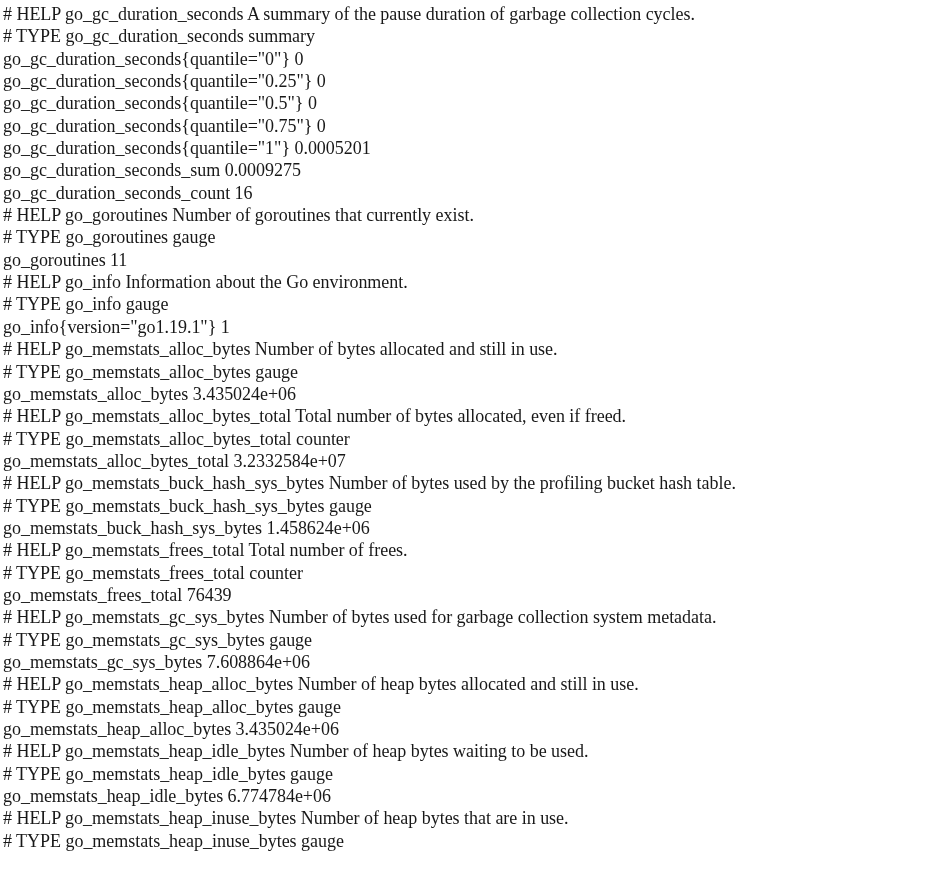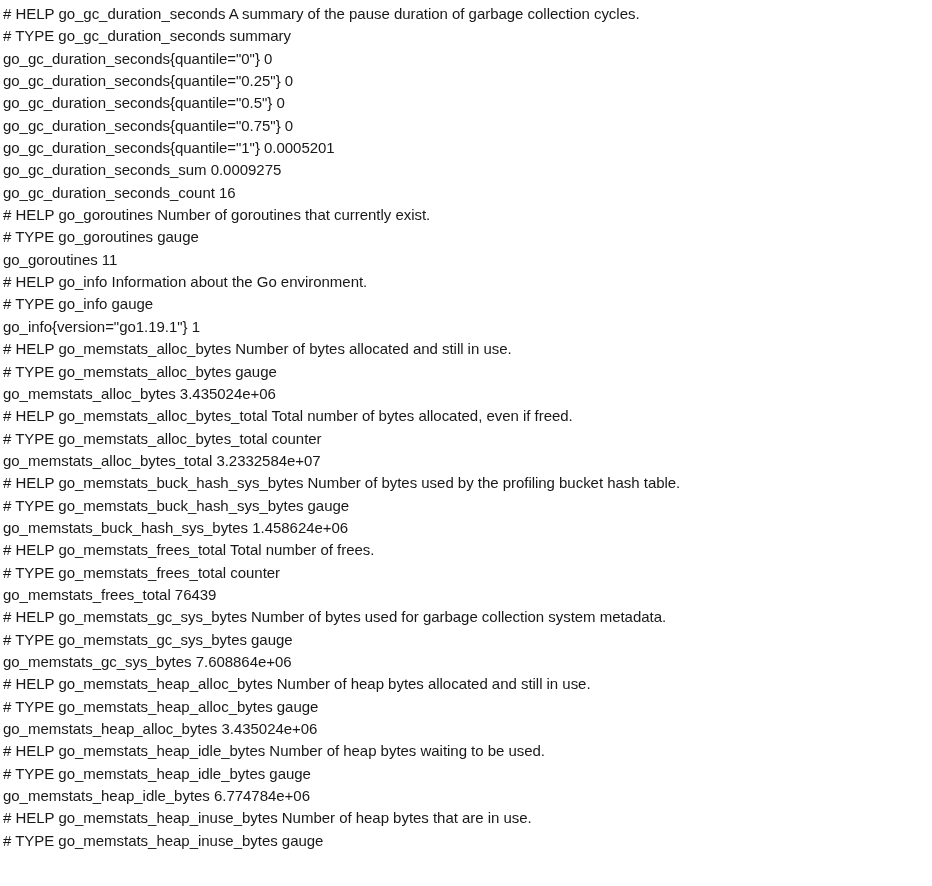--- a/index.html
+++ b/index.html
@@ -10,22 +10,22 @@
   }
   body {
     width: 932px;
     height: 886px;
     overflow: hidden;
     font-family: "DejaVu Sans Mono", "Liberation Mono", monospace;
   }
   #metrics-output {
     margin: 0;
     padding: 3px 0 0 3px;
-    font-family: Liberation Sans, sans-serif;
-    font-size: 15px;
+    font-family: Liberation Serif, serif;
+    font-size: 18px;
     line-height: 22.35px;
     color: #181818;
     white-space: pre;
     letter-spacing: -0.03px;
     -webkit-font-smoothing: none;
   }
   .metrics-line {
     display: block;
     white-space: pre;
     height: 22.35px;

